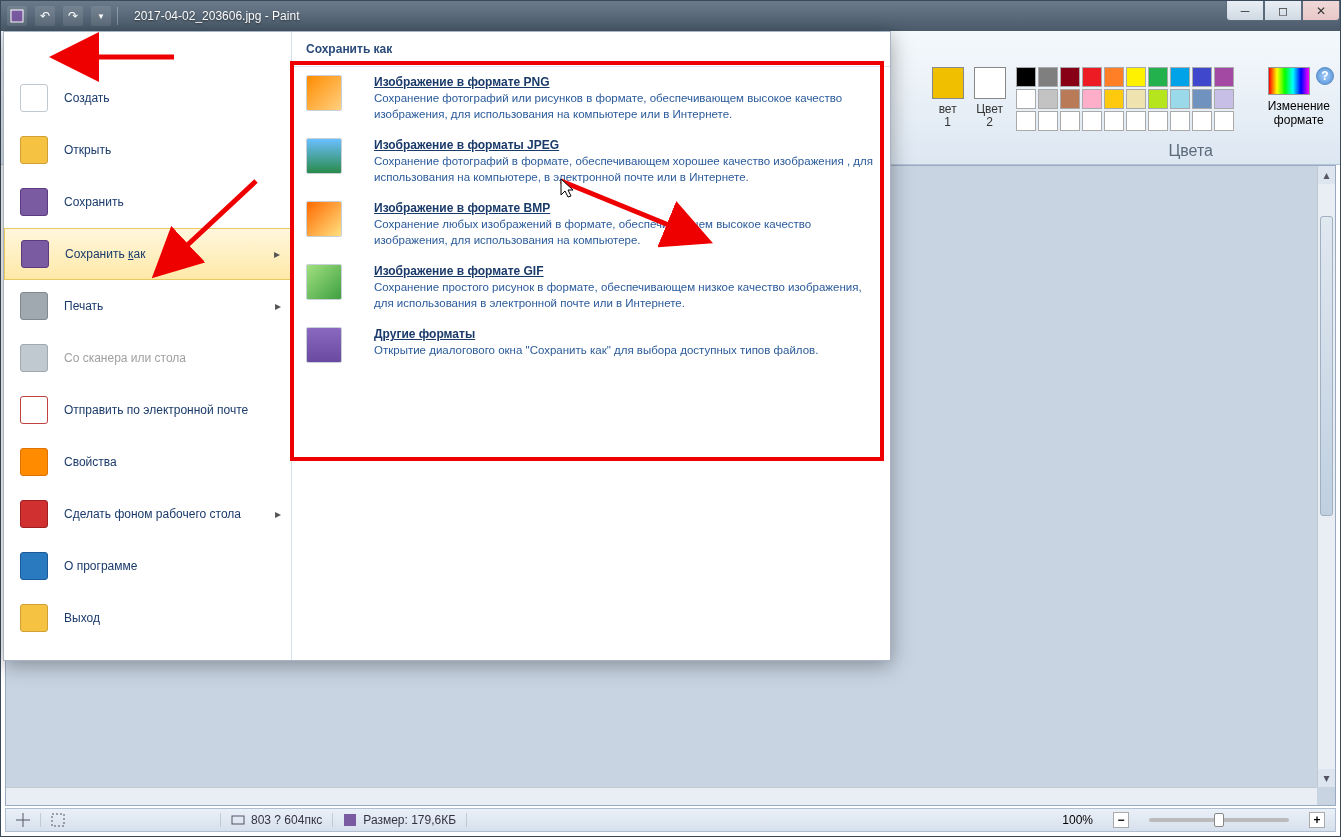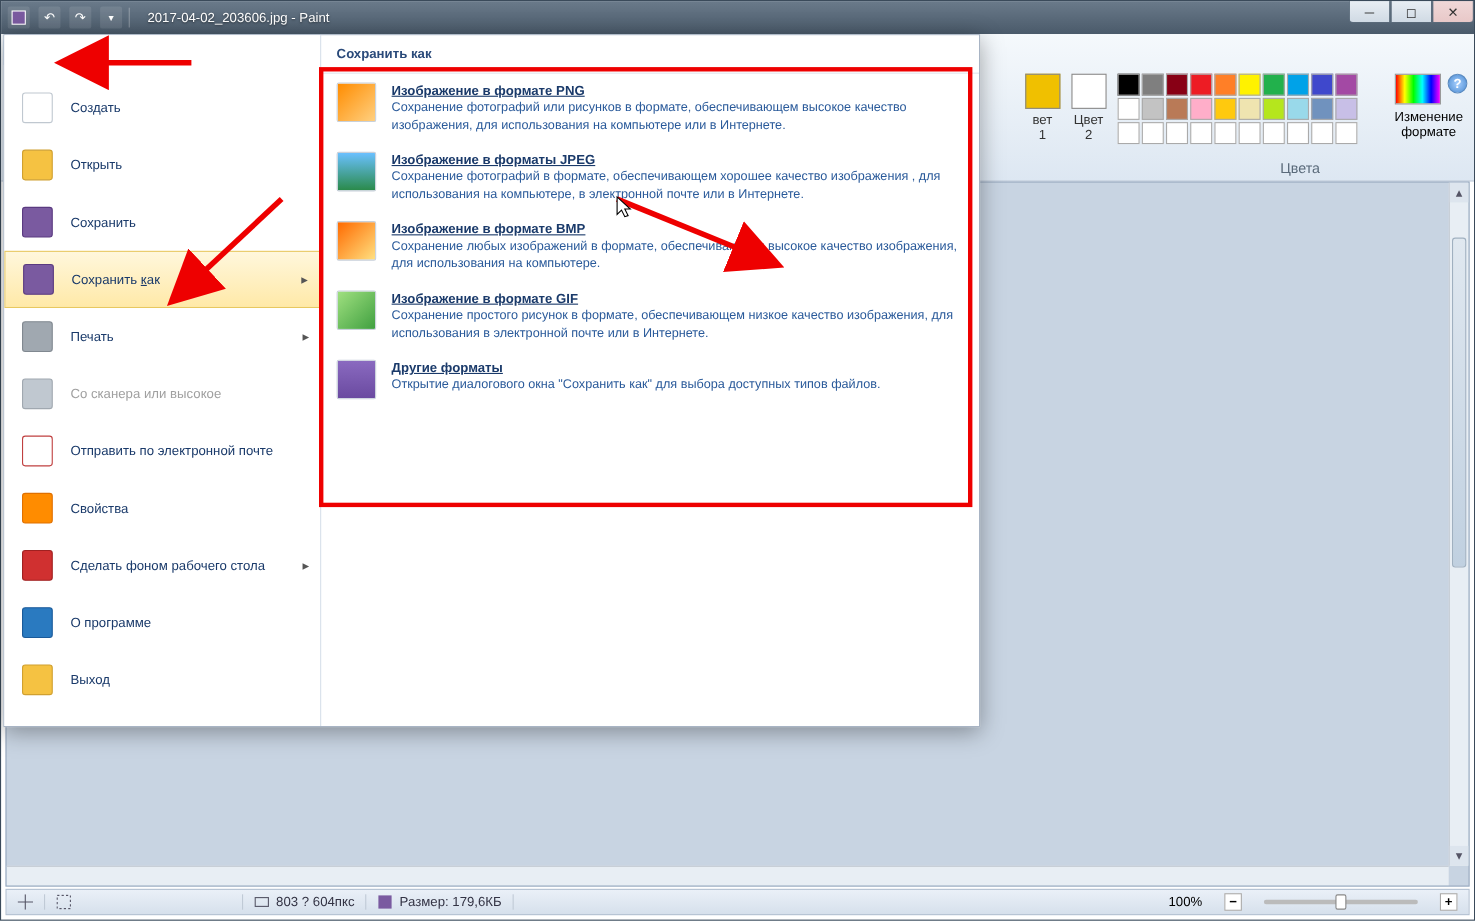--- a/index.html
+++ b/index.html
@@ -26,21 +26,21 @@
 .ribbon-right { position: absolute; right: 10px; top: 36px; display: flex; align-items: flex-start; }
 .color-block { text-align: center; margin-right: 10px; }
 .color-block .cb-swatch { width: 32px; height: 32px; border: 1px solid #888; margin: 0 auto 4px; }
 .color-block .cb-label { font-size: 11px; color: #333; line-height:1.1;}
 .palette { display: flex; flex-direction: column; gap: 2px; margin-right: 10px; }
 .palette-row { display: flex; gap: 2px; }
 .palette-cell { width: 20px; height: 20px; border: 1px solid #aaa; }
 .edit-colors { text-align: center; margin-left: 24px; }
 .edit-colors .ec-icon { width: 42px; height: 28px; background: linear-gradient(90deg, #f00,#ff0,#0f0,#0ff,#00f,#f0f); border:1px solid #999; margin-bottom:4px;}
 .edit-colors .cb-label { font-size:11px; }
-.group-label { position:absolute; right: 140px; bottom: 4px; font-size:13px; color:#5a6a7a; }
+.group-label { position:absolute; right: 127px; bottom: 4px; font-size:16px; color:#5a6a7a; }
 
 .canvas-area { position: absolute; left: 4px; right: 4px; top: 164px; bottom: 30px; background: #c8d4e2; border:1px solid #9aaac0; overflow: hidden;}
 .canvas-content { position: absolute; left: 6px; top: 500px; width: 803px; height: 120px; background: radial-gradient(circle at 30% 50%, #8a3a6a, #1a2a1a 70%); border: 1px dashed #555;}
 .canvas-watermark { position:absolute; right:8px; bottom:4px; color:#8a9a8a; font-family: serif; font-size:16px; letter-spacing:3px;}
 .scroll-v { position:absolute; right:0; top:0; bottom:18px; width:18px; background:#e8eef4; border-left:1px solid #c0c8d0;}
 .scroll-v .thumb { position:absolute; left:2px; right:2px; top:50px; height:300px; background:linear-gradient(#e0e8f0,#c0d0e0); border:1px solid #a0b0c0; border-radius:3px;}
 .scroll-v .arr { position:absolute; left:0; right:0; height:18px; background:#dde5ee; display:flex; align-items:center; justify-content:center; color:#556;}
 .scroll-v .arr.top{top:0;} .scroll-v .arr.bot{bottom:0;}
 .scroll-h { position:absolute; left:0; right:18px; bottom:0; height:18px; background:#e8eef4; border-top:1px solid #c0c8d0;}
 
@@ -54,21 +54,21 @@
 
 .file-menu { position: absolute; left: 2px; top: 30px; width: 888px; height: 630px; background: #fff; border: 1px solid #a8b4c4; box-shadow: 0 4px 20px rgba(0,0,0,0.35); display:flex; }
 .fm-left { width: 287px; background: #fff; padding-top: 40px; }
 .fm-item { display:flex; align-items:center; height: 52px; padding: 0 14px; gap: 14px; color: #1a3a6a; position:relative;}
 .fm-item .fm-icon { width: 32px; height: 32px; display:flex; align-items:center; justify-content:center; }
 .fm-item.has-sub::after { content:'▸'; position:absolute; right:10px; color:#555;}
 .fm-item.highlighted { background: linear-gradient(#fff7dc, #ffe9a8); border: 1px solid #e8c860; }
 .fm-item.disabled { color: #a0a0a0; }
 .fm-right { flex: 1; border-left: 1px solid #d8e0ea; display:flex; flex-direction:column; }
 .fm-right-head { padding: 10px 14px; color: #2a4a7a; font-weight: bold; border-bottom: 1px solid #e0e6ee; }
-.fm-opt { display:flex; padding: 8px 14px; gap: 14px; }
+.fm-opt { display:flex; padding: 8px 14px; gap: 32px; }
 .fm-opt .fo-icon { width: 36px; height: 36px; border: 1px solid #c8d0da; flex-shrink:0; border-radius:2px;}
 .fm-opt .fo-text .fo-title { color: #1a3a6a; font-weight: bold; text-decoration: underline; margin-bottom: 2px; }
 .fm-opt .fo-text .fo-desc { color: #2a5a9a; font-size: 11.5px; line-height: 1.35; }
 
 .annot-box { position: absolute; border: 4px solid #e00; pointer-events:none; }
 .annot-arrow { position: absolute; pointer-events:none; }
 .annot-arrow svg { overflow: visible; }
 
 .sb-icon-cursor { width:14px; height:14px;}
 </style>
@@ -231,21 +231,21 @@
         <div class="fm-item has-sub">
           <div class="fm-icon">
             <div style="width:28px;height:28px;background:#a0a8b0;border:1px solid #808890;border-radius:3px;"></div>
           </div>
           <span>Печать</span>
         </div>
         <div class="fm-item disabled">
           <div class="fm-icon">
             <div style="width:28px;height:28px;background:#c0c8d0;border:1px solid #a0a8b0;border-radius:3px;"></div>
           </div>
-          <span>Со сканера или высокое</span>
+          <span>Со сканера или стола</span>
         </div>
         <div class="fm-item">
           <div class="fm-icon">
             <div style="width:28px;height:28px;background:#ffffff;border:1px solid #c04040;border-radius:3px;"></div>
           </div>
           <span>Отправить по электронной почте</span>
         </div>
         <div class="fm-item">
           <div class="fm-icon">
             <div style="width:28px;height:28px;background:#ff8c00;border:1px solid #e07000;border-radius:3px;"></div>

